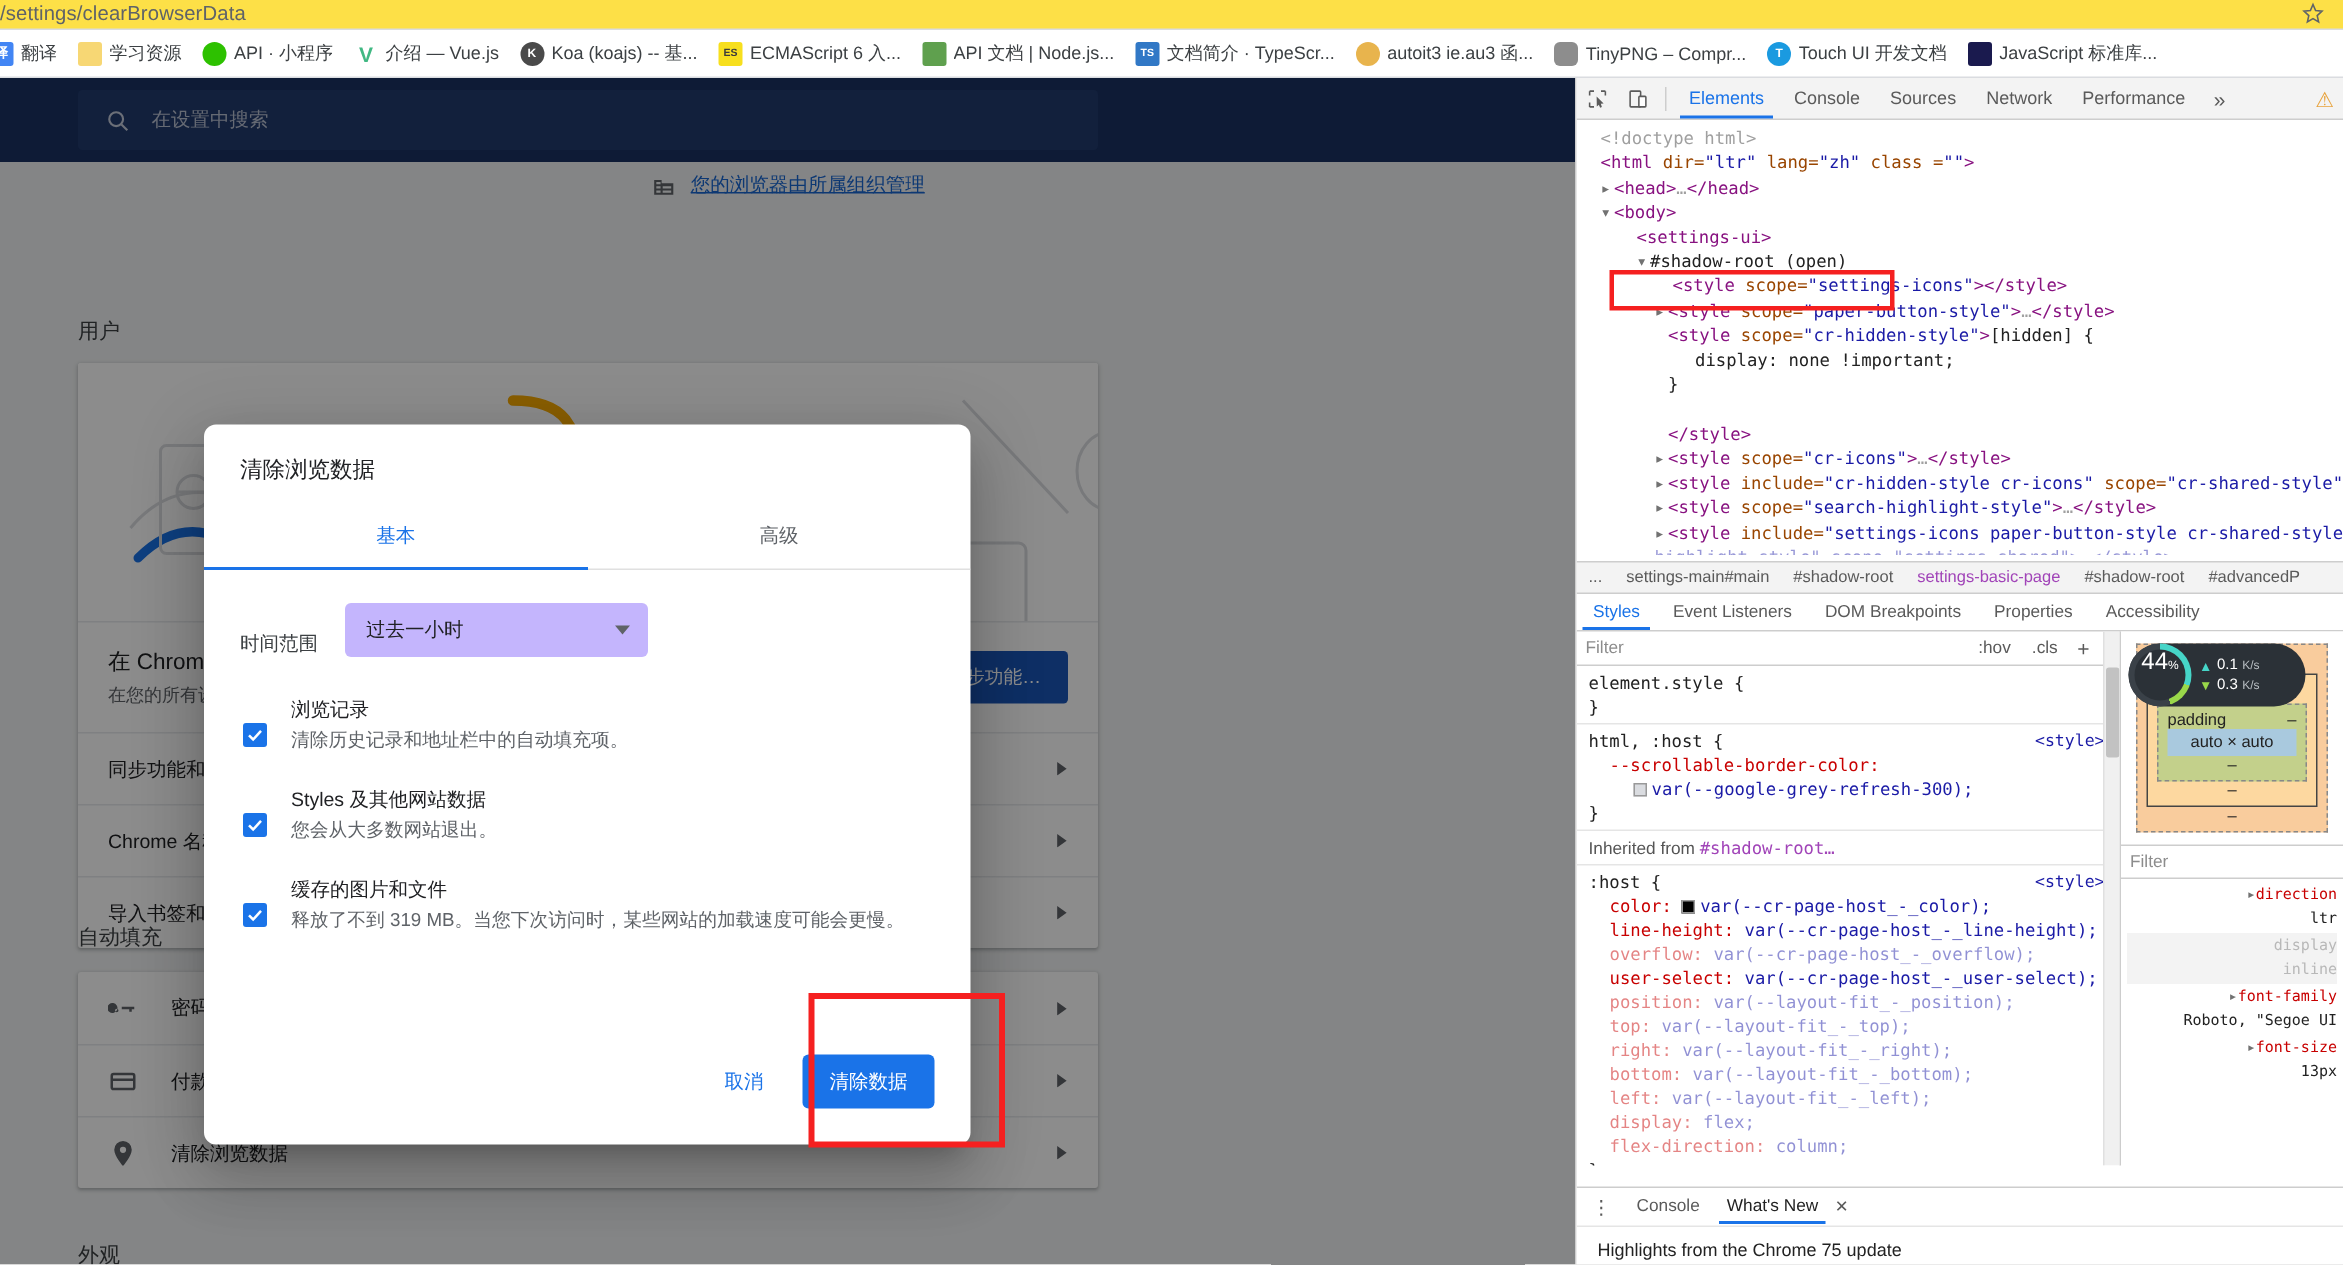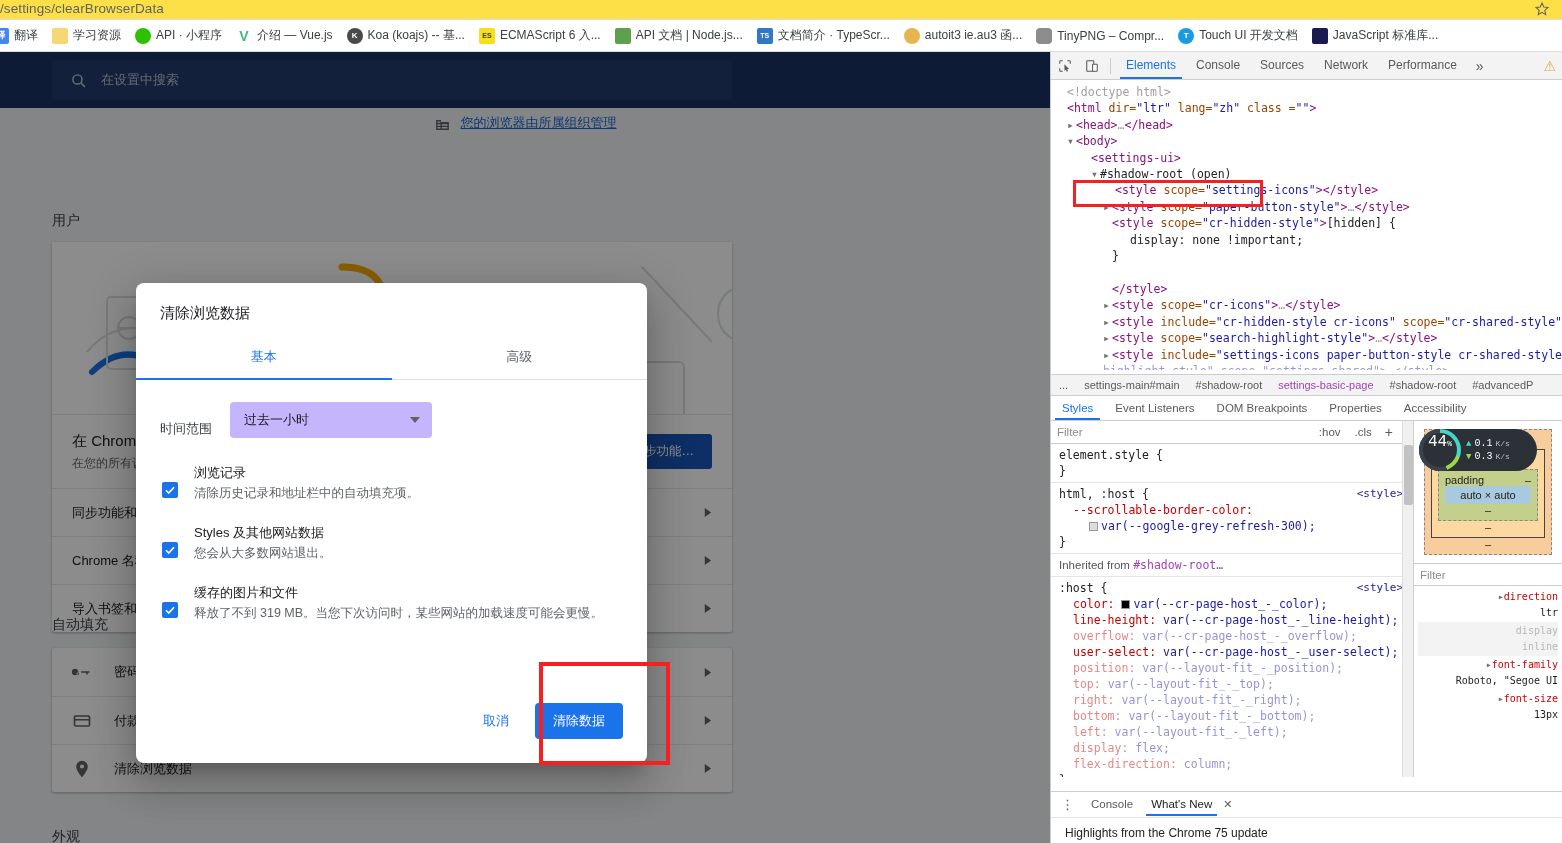--- a/index.html
+++ b/index.html
@@ -262,21 +262,21 @@
   .cl-item.alt { background: #f3f3f3; }
   .cl-name { color: #c80000; }
   .cl-name.dim { color: #b8b8b8; }
   .cl-val { color: #222; padding-left: 12px; display: block; }
   .cl-val.dim { color: #b8b8b8; }
   .cl-tri { display: inline-block; width: 9px; color: #727272; }
 
   .monitor {
     position: absolute; left: 5px; top: 8px; width: 118px; height: 42px;
     background: #2b3137; border-radius: 21px; display: flex; align-items: center;
-    color: #fff; font-family: Liberation Mono, monospace; z-index: 20;
+    color: #fff; font-family: Liberation Sans, sans-serif; z-index: 20;
   }
   .mon-ring {
     width: 42px; height: 42px; border-radius: 50%;
     background: conic-gradient(#46d5c8 0deg 110deg, #9ad84a 110deg 160deg, #3a4148 160deg 360deg);
     display: flex; align-items: center; justify-content: center; flex: 0 0 42px;
   }
   .mon-ring-inner {
     width: 34px; height: 34px; border-radius: 50%; background: #2b3137;
     display: flex; align-items: baseline; justify-content: center;
   }

